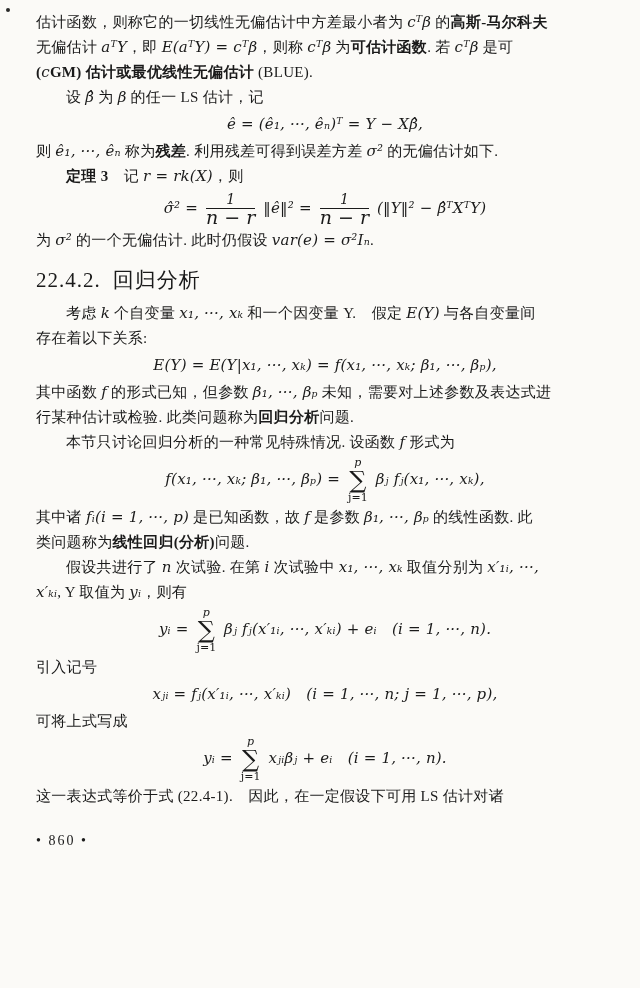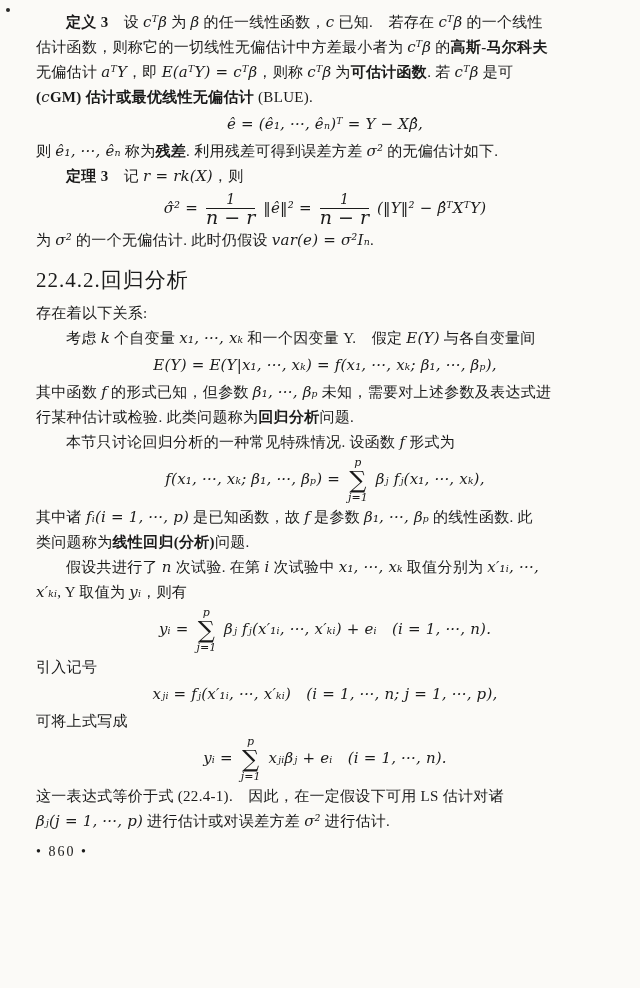--- a/index.html
+++ b/index.html
@@ -20,61 +20,63 @@
     text-align:center;margin:2px 0;font-size:15px;line-height:25px;
     font-family:"DejaVu Serif","Liberation Serif",serif;white-space:nowrap;
   }
   .formula .rm{font-style:italic;}
   .frac{display:inline-block;vertical-align:middle;text-align:center;font-style:italic;margin:0 3px;}
   .frac .num{display:block;border-bottom:1.4px solid #1a1a1a;padding:0 7px;line-height:17px;font-size:14px;}
   .frac .den{display:block;line-height:17px;font-size:19px;}
   .sum{display:inline-flex;flex-direction:column;align-items:center;vertical-align:middle;line-height:1;margin:0 3px;}
   .sum .over{font-size:11px;font-style:italic;line-height:11px;}
   .sum .sym{font-size:24px;line-height:24px;font-style:normal;}
-  .sum .under{font-size:11px;font-style:italic;line-height:11px;}
+  .sum .under{font-size:11px;line-height:11px;}
   .heading{
     font-size:21px;line-height:26px;margin:14px 0 8px 0;letter-spacing:1px;
     font-family:"Liberation Serif","DejaVu Serif",serif;white-space:nowrap;
   }
-  .heading .sec-num{}
-  .pagenum{margin-top:10px;font-size:14px;letter-spacing:2px;}
+  .heading .sec-num{margin-right:12px;}
+  .pagenum{margin-top:24px;font-size:14px;letter-spacing:2px;}
 </style>
 </head>
 <body>
 
 <div class="page">
   <span class="speck"></span>
 
   <div class="para">
-      <div class="line indent"><span class="rb">定义 3</span><span class="rn">　设 </span><span class="rm">cᵀβ</span><span class="rn"> 为 </span><span class="rm">β</span><span class="rn"> 的任一线性函数，</span><span class="rm">c</span><span class="rn"> 已知.　若存在 </span><span class="rm">cᵀβ</span><span class="rn"> 的一个线性</span></div>
       <div class="line"><span class="rn">估计函数，则称它的一切线性无偏估计中方差最小者为 </span><span class="rm">cᵀβ</span><span class="rn"> 的</span><span class="rb">高斯-马尔科夫</span></div>
       <div class="line"><span class="rn">无偏估计 </span><span class="rm">aᵀY</span><span class="rn">，即 </span><span class="rm">E(aᵀY) = cᵀβ</span><span class="rn">，则称 </span><span class="rm">cᵀβ</span><span class="rn"> 为</span><span class="rb">可估计函数</span><span class="rn">. 若 </span><span class="rm">cᵀβ</span><span class="rn"> 是可</span></div>
       <div class="line"><span class="rb">(</span><span class="rm">c</span><span class="rb">GM)</span><span class="rn"> </span><span class="rb">估计或最优线性无偏估计</span><span class="rn"> (BLUE).</span></div>
     </div>
   <div class="para">
+    </div>
+  <div class="para">
+      <div class="line indent"><span class="rn">设 </span><span class="rm">β̂</span><span class="rn"> 为 </span><span class="rm">β</span><span class="rn"> 的任一 LS 估计，记</span></div>
     </div>
   <div class="formula"><span class="rm">ê = (ê₁, ···, êₙ)ᵀ = Y − Xβ̂,</span></div>
   <div class="para">
       <div class="line"><span class="rn">则 </span><span class="rm">ê₁, ···, êₙ</span><span class="rn"> 称为</span><span class="rb">残差</span><span class="rn">. 利用残差可得到误差方差 </span><span class="rm">σ²</span><span class="rn"> 的无偏估计如下.</span></div>
     </div>
   <div class="para">
       <div class="line indent"><span class="rb">定理 3</span><span class="rn">　记 </span><span class="rm">r = rk(X)</span><span class="rn">，则</span></div>
     </div>
   <div class="formula"><span class="rm">σ̂² = </span><span class="frac"><span class="num">1</span><span class="den">n − r</span></span><span class="rm"> ‖ê‖² = </span><span class="frac"><span class="num">1</span><span class="den">n − r</span></span><span class="rm"> (‖Y‖² − β̂ᵀXᵀY)</span></div>
   <div class="para">
       <div class="line"><span class="rn">为 </span><span class="rm">σ²</span><span class="rn"> 的一个无偏估计. 此时仍假设 </span><span class="rm">var(e) = σ²Iₙ</span><span class="rn">.</span></div>
     </div>
 
   <div class="heading">
     <span class="sec-num">22.4.2.</span><span>回归分析</span>
   </div>
 
   <div class="para">
+      <div class="line indent"><span class="rn">考虑 </span><span class="rm">k</span><span class="rn"> 个自变量 </span><span class="rm">x₁, ···, xₖ</span><span class="rn"> 和一个因变量 Y.　假定 </span><span class="rm">E(Y)</span><span class="rn"> 与各自变量间</span></div>
       <div class="line"><span class="rn">存在着以下关系:</span></div>
-      <div class="line indent"><span class="rn">考虑 </span><span class="rm">k</span><span class="rn"> 个自变量 </span><span class="rm">x₁, ···, xₖ</span><span class="rn"> 和一个因变量 Y.　假定 </span><span class="rm">E(Y)</span><span class="rn"> 与各自变量间</span></div>
     </div>
   <div class="formula"><span class="rm">E(Y) = E(Y|x₁, ···, xₖ) = f(x₁, ···, xₖ; β₁, ···, βₚ),</span></div>
   <div class="para">
       <div class="line"><span class="rn">其中函数 </span><span class="rm">f</span><span class="rn"> 的形式已知，但参数 </span><span class="rm">β₁, ···, βₚ</span><span class="rn"> 未知，需要对上述参数及表达式进</span></div>
       <div class="line"><span class="rn">行某种估计或检验. 此类问题称为</span><span class="rb">回归分析</span><span class="rn">问题.</span></div>
     </div>
   <div class="para">
       <div class="line indent"><span class="rn">本节只讨论回归分析的一种常见特殊情况. 设函数 </span><span class="rm">f</span><span class="rn"> 形式为</span></div>
     </div>
   <div class="formula"><span class="rm">f(x₁, ···, xₖ; β₁, ···, βₚ) = </span><span class="sum">
@@ -102,17 +104,16 @@
   <div class="para">
       <div class="line"><span class="rn">可将上式写成</span></div>
     </div>
   <div class="formula"><span class="rm">yᵢ = </span><span class="sum">
         <span class="over">p</span>
         <span class="sym">∑</span>
         <span class="under">j=1</span>
       </span><span class="rm"> xⱼᵢβⱼ + eᵢ　(i = 1, ···, n).</span></div>
   <div class="para">
       <div class="line"><span class="rn">这一表达式等价于式 (22.4-1).　因此，在一定假设下可用 LS 估计对诸</span></div>
-      <div class="line"><span class="rm">βⱼ(j = 1, ···, p)</span><span class="rn"> 进行估计或对误差方差 </span><span class="rm">σ²</span><span class="rn"> 进行估计.</span></div>
     </div>
 
   <div class="pagenum">• 860 •</div>
 </div>
 
 </body></html>

